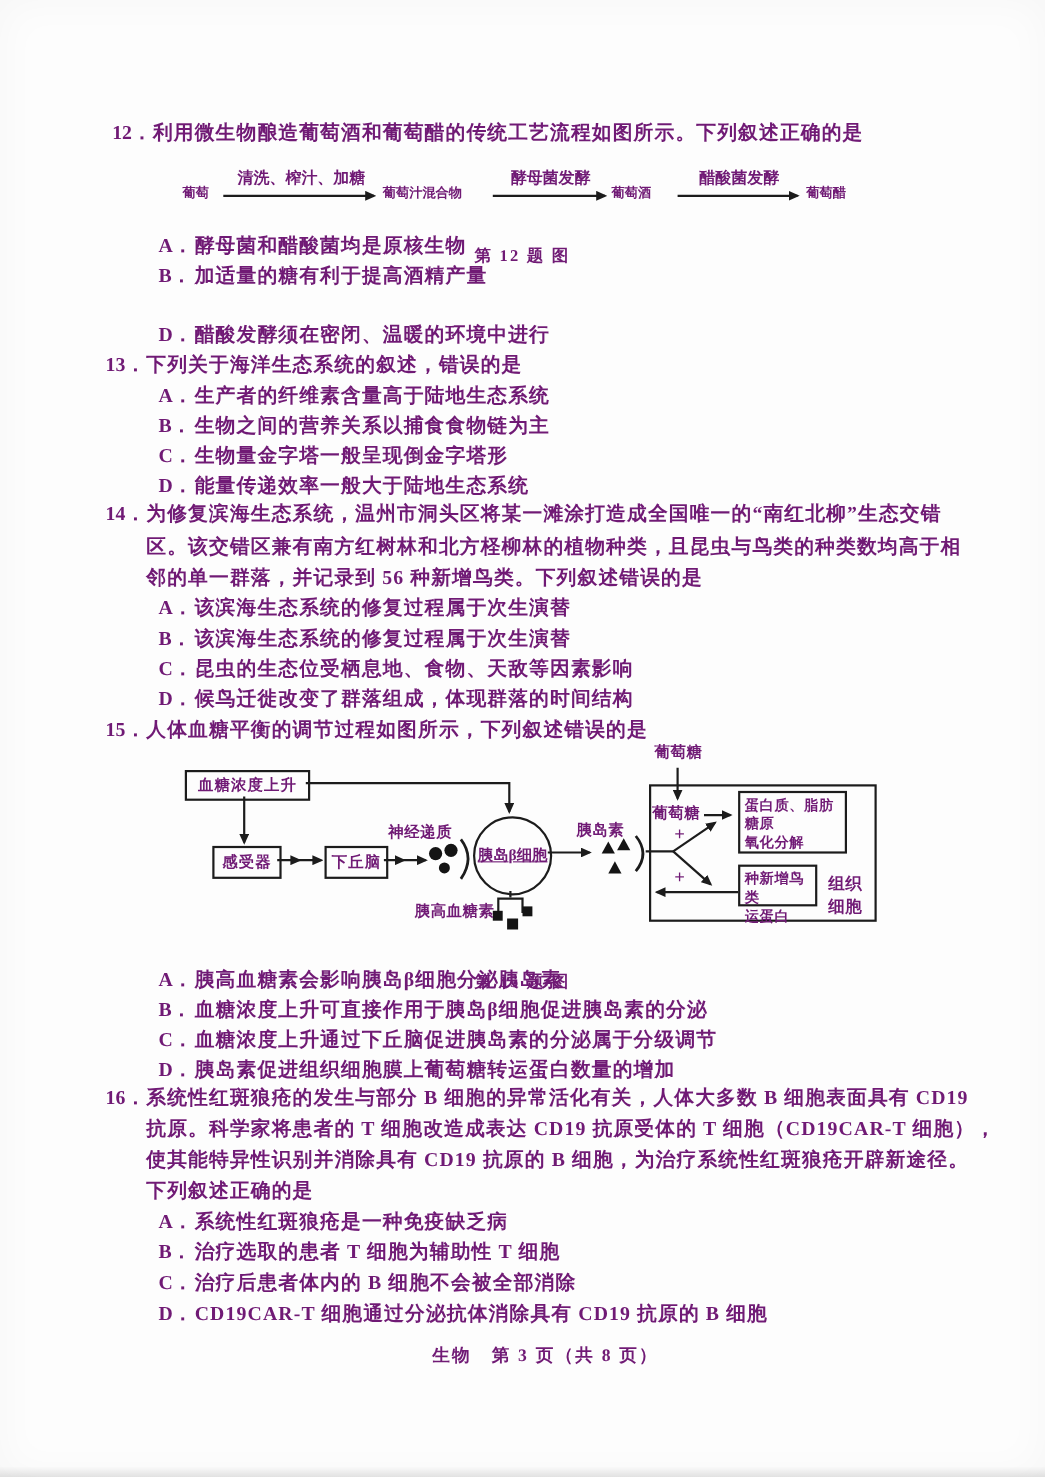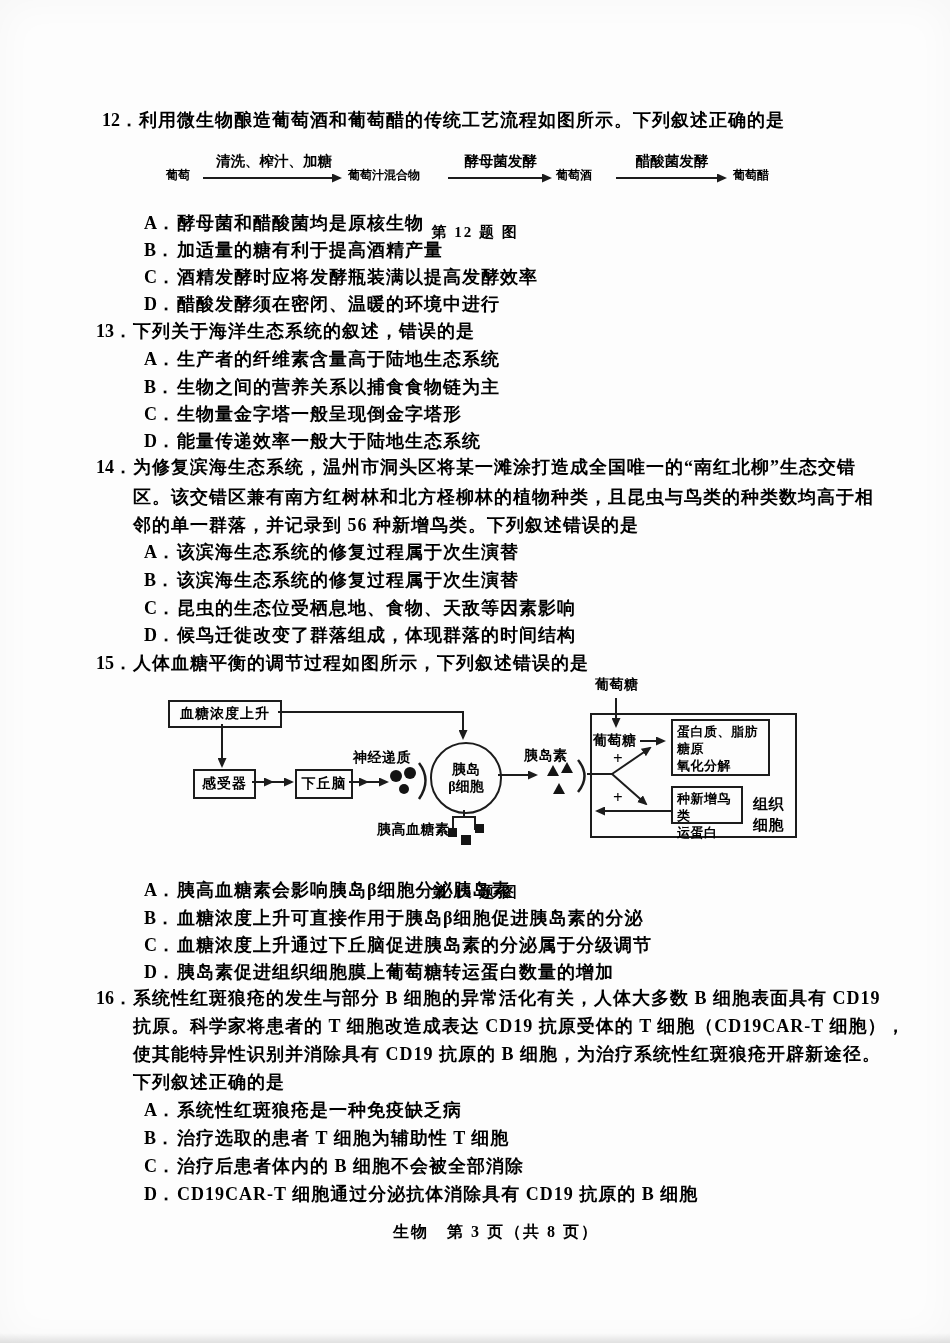--- a/index.html
+++ b/index.html
@@ -1,20 +1,20 @@
 <!DOCTYPE html>
 <html><head>
 <meta charset="utf-8">
 <style>
   html,body{margin:0;padding:0;background:#e9e9e9;}
   .page{
     position:relative;width:950px;height:1343px;margin:0 auto;
     background:#fdfdfd;overflow:hidden;
     font-family:"Liberation Serif","DejaVu Serif",serif;
-    color:#000000;
+    color:#701a75;
     box-shadow:inset 0 0 40px rgba(0,0,0,0.03);
   }
   .line{
     position:absolute;white-space:nowrap;
     font-size:18px;font-weight:600;letter-spacing:1px;line-height:21px;
   }
   .qn{display:inline-block;width:37px;letter-spacing:0;}
   .opt-letter{display:inline-block;width:33px;letter-spacing:0;}
   .caption{
     position:absolute;left:0;right:0;text-align:center;
@@ -40,22 +40,22 @@
     font-size:14px;font-weight:700;letter-spacing:1px;
   }
   .bigbox{position:absolute;border:2px solid #1c1c1c;}
   .innerbox{
     position:absolute;border:2px solid #1c1c1c;
     font-size:13px;font-weight:700;line-height:17px;letter-spacing:0.5px;
     padding:2px 4px;box-sizing:border-box;
   }
   .circlenode{
     position:absolute;border:2px solid #1c1c1c;border-radius:50%;
-    display:flex;flex-direction:column;align-items:center;justify-content:center;
-    font-size:14px;font-weight:700;line-height:17px;
+    display:flex;flex-direction:row;align-items:center;justify-content:center;
+    font-size:14px;font-weight:700;line-height:17px;text-decoration:underline;
   }
   .plus{position:absolute;font-size:17px;font-weight:700;}
   .twoline{line-height:21px;font-size:15px;text-align:center;}
   .bottom-edge{
     position:absolute;left:0;bottom:0;width:100%;height:10px;
     background:linear-gradient(to bottom,rgba(0,0,0,0),rgba(0,0,0,0.10));
   }
 </style>
 </head>
 <body>
@@ -80,21 +80,20 @@
     <div class="steplabel" style="left:616px;width:112px;top:2px">醋酸菌发酵</div>
     <div class="flownode" style="left:166px;top:17px">葡萄</div>
     <div class="flownode" style="left:348px;top:17px">葡萄汁混合物</div>
     <div class="flownode" style="left:556px;top:17px">葡萄酒</div>
     <div class="flownode" style="left:733px;top:17px">葡萄醋</div>
   </div>
   <div class="caption" style="top:195px">第 12 题  图</div>
 
   <div class="line" style="top:213px;left:144px"><span class="opt-letter">A．</span><span>酵母菌和醋酸菌均是原核生物</span></div>
   <div class="line" style="top:240px;left:144px"><span class="opt-letter">B．</span><span>加适量的糖有利于提高酒精产量</span></div>
-  <div class="line" style="top:267px;left:144px"><span class="opt-letter">C．</span><span>酒精发酵时应将发酵瓶装满以提高发酵效率</span></div>
   <div class="line" style="top:294px;left:144px"><span class="opt-letter">D．</span><span>醋酸发酵须在密闭、温暖的环境中进行</span></div>
 
   <div class="line" style="top:321px;left:96px"><span class="qn">13．</span><span>下列关于海洋生态系统的叙述，错误的是</span></div>
   <div class="line" style="top:349px;left:144px"><span class="opt-letter">A．</span><span>生产者的纤维素含量高于陆地生态系统</span></div>
   <div class="line" style="top:377px;left:144px"><span class="opt-letter">B．</span><span>生物之间的营养关系以捕食食物链为主</span></div>
   <div class="line" style="top:404px;left:144px"><span class="opt-letter">C．</span><span>生物量金字塔一般呈现倒金字塔形</span></div>
   <div class="line" style="top:431px;left:144px"><span class="opt-letter">D．</span><span>能量传递效率一般大于陆地生态系统</span></div>
 
   <div class="line" style="top:457px;left:96px"><span class="qn">14．</span><span>为修复滨海生态系统，温州市洞头区将某一滩涂打造成全国唯一的“南红北柳”生态交错</span></div>
   <div class="line" style="top:487px;left:133px">区。该交错区兼有南方红树林和北方柽柳林的植物种类，且昆虫与鸟类的种类数均高于相</div>

